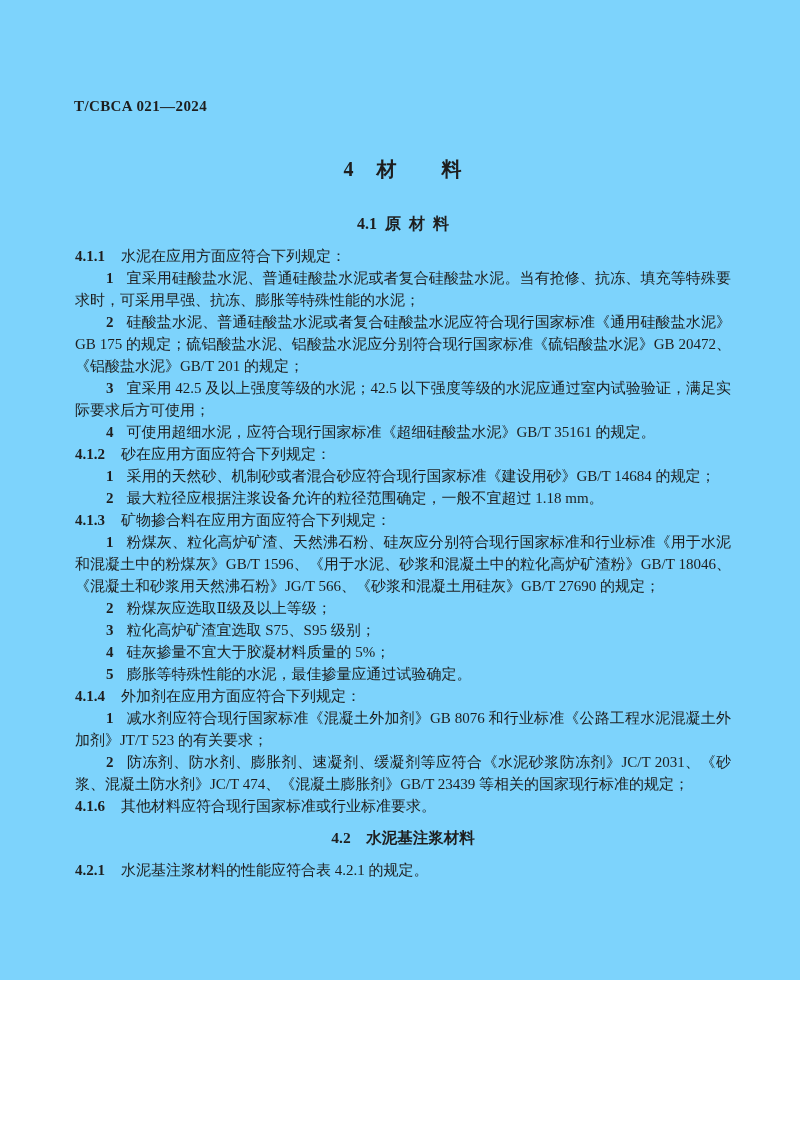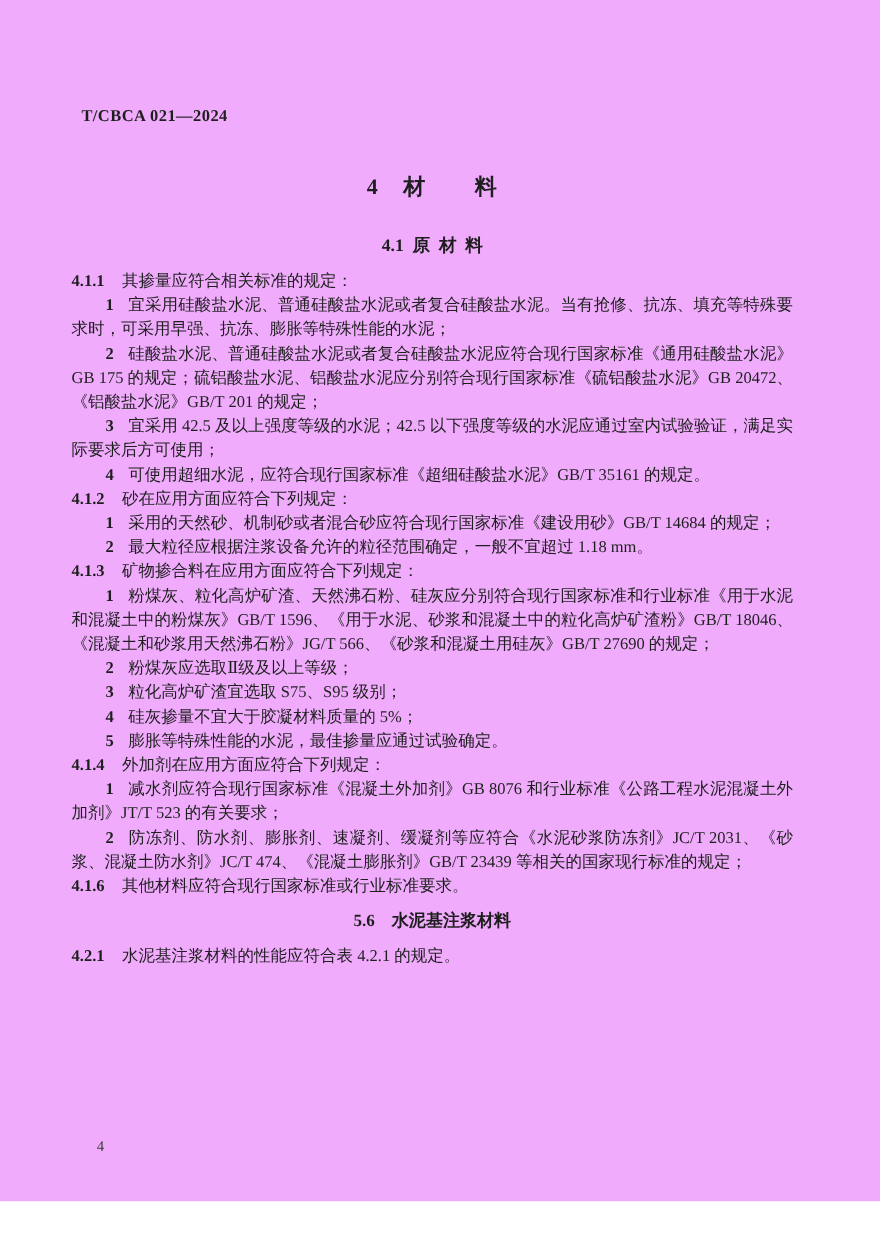--- a/index.html
+++ b/index.html
@@ -4,34 +4,34 @@
 <style>
   * { margin: 0; padding: 0; box-sizing: border-box; }
   html, body { background: #ffffff; }
   body {
     width: 800px; height: 1130px;
     font-family: "Liberation Serif", "DejaVu Serif", serif;
     color: #1e1e1e;
   }
   .page {
     position: relative;
-    width: 800px; height: 1092px;
-    background: #f0abfc;
+    width: 800px; height: 980px;
+    background: #7dd3fc;
     overflow: hidden;
   }
   .std-num {
     position: absolute;
     left: 74px; top: 98px;
     font-size: 15px;
     font-weight: 700;
     letter-spacing: 0.4px;
   }
   .content {
     position: absolute;
-    left: 65px; top: 150px;
+    left: 75px; top: 150px;
     width: 656px;
   }
   .chapter-title {
     text-align: center;
     font-size: 20px;
     font-weight: 700;
     margin: 6px 0 0 0;
     letter-spacing: 1px;
   }
   .section h2 {
@@ -65,42 +65,42 @@
 <div class="page">
 
   <div class="std-num">T/CBCA 021—2024</div>
 
   <div class="content">
     <h1 class="chapter-title">4  材    料</h1>
     <div id="section-list">
         <div class="section">
     <h2>4.1 原 材 料</h2>
     <div class="clauses">
-            <p class="para clause"><span class="num">4.1.1</span><span class="txt">其掺量应符合相关标准的规定：</span></p>
+            <p class="para clause"><span class="num">4.1.1</span><span class="txt">水泥在应用方面应符合下列规定：</span></p>
             <p class="para item"><span class="num">1</span><span class="txt">宜采用硅酸盐水泥、普通硅酸盐水泥或者复合硅酸盐水泥。当有抢修、抗冻、填充等特殊要求时，可采用早强、抗冻、膨胀等特殊性能的水泥；</span></p>
             <p class="para item"><span class="num">2</span><span class="txt">硅酸盐水泥、普通硅酸盐水泥或者复合硅酸盐水泥应符合现行国家标准《通用硅酸盐水泥》GB 175 的规定；硫铝酸盐水泥、铝酸盐水泥应分别符合现行国家标准《硫铝酸盐水泥》GB 20472、《铝酸盐水泥》GB/T 201 的规定；</span></p>
             <p class="para item"><span class="num">3</span><span class="txt">宜采用 42.5 及以上强度等级的水泥；42.5 以下强度等级的水泥应通过室内试验验证，满足实际要求后方可使用；</span></p>
             <p class="para item"><span class="num">4</span><span class="txt">可使用超细水泥，应符合现行国家标准《超细硅酸盐水泥》GB/T 35161 的规定。</span></p>
             <p class="para clause"><span class="num">4.1.2</span><span class="txt">砂在应用方面应符合下列规定：</span></p>
             <p class="para item"><span class="num">1</span><span class="txt">采用的天然砂、机制砂或者混合砂应符合现行国家标准《建设用砂》GB/T 14684 的规定；</span></p>
             <p class="para item"><span class="num">2</span><span class="txt">最大粒径应根据注浆设备允许的粒径范围确定，一般不宜超过 1.18 mm。</span></p>
             <p class="para clause"><span class="num">4.1.3</span><span class="txt">矿物掺合料在应用方面应符合下列规定：</span></p>
             <p class="para item"><span class="num">1</span><span class="txt">粉煤灰、粒化高炉矿渣、天然沸石粉、硅灰应分别符合现行国家标准和行业标准《用于水泥和混凝土中的粉煤灰》GB/T 1596、《用于水泥、砂浆和混凝土中的粒化高炉矿渣粉》GB/T 18046、《混凝土和砂浆用天然沸石粉》JG/T 566、《砂浆和混凝土用硅灰》GB/T 27690 的规定；</span></p>
             <p class="para item"><span class="num">2</span><span class="txt">粉煤灰应选取Ⅱ级及以上等级；</span></p>
             <p class="para item"><span class="num">3</span><span class="txt">粒化高炉矿渣宜选取 S75、S95 级别；</span></p>
             <p class="para item"><span class="num">4</span><span class="txt">硅灰掺量不宜大于胶凝材料质量的 5%；</span></p>
             <p class="para item"><span class="num">5</span><span class="txt">膨胀等特殊性能的水泥，最佳掺量应通过试验确定。</span></p>
             <p class="para clause"><span class="num">4.1.4</span><span class="txt">外加剂在应用方面应符合下列规定：</span></p>
             <p class="para item"><span class="num">1</span><span class="txt">减水剂应符合现行国家标准《混凝土外加剂》GB 8076 和行业标准《公路工程水泥混凝土外加剂》JT/T 523 的有关要求；</span></p>
             <p class="para item"><span class="num">2</span><span class="txt">防冻剂、防水剂、膨胀剂、速凝剂、缓凝剂等应符合《水泥砂浆防冻剂》JC/T 2031、《砂浆、混凝土防水剂》JC/T 474、《混凝土膨胀剂》GB/T 23439 等相关的国家现行标准的规定；</span></p>
             <p class="para clause"><span class="num">4.1.6</span><span class="txt">其他材料应符合现行国家标准或行业标准要求。</span></p>
           </div>
   </div>
         <div class="section">
-    <h2>5.6  水泥基注浆材料</h2>
+    <h2>4.2  水泥基注浆材料</h2>
     <div class="clauses">
             <p class="para clause"><span class="num">4.2.1</span><span class="txt">水泥基注浆材料的性能应符合表 4.2.1 的规定。</span></p>
           </div>
   </div>
       </div>
   </div>
 
   <div class="page-num">4</div>
 </div>
 

